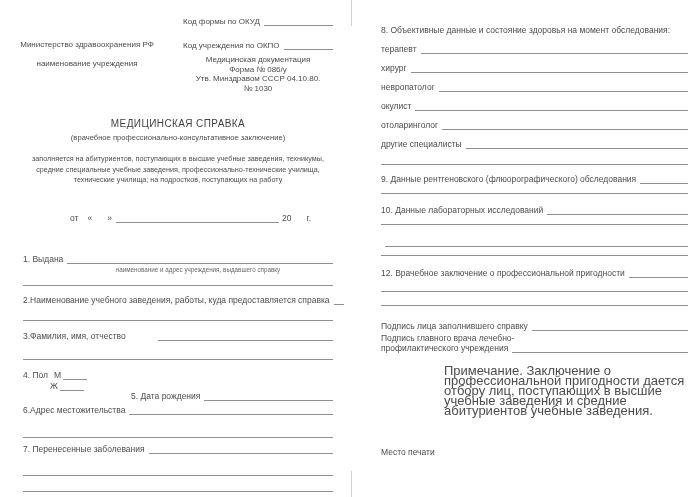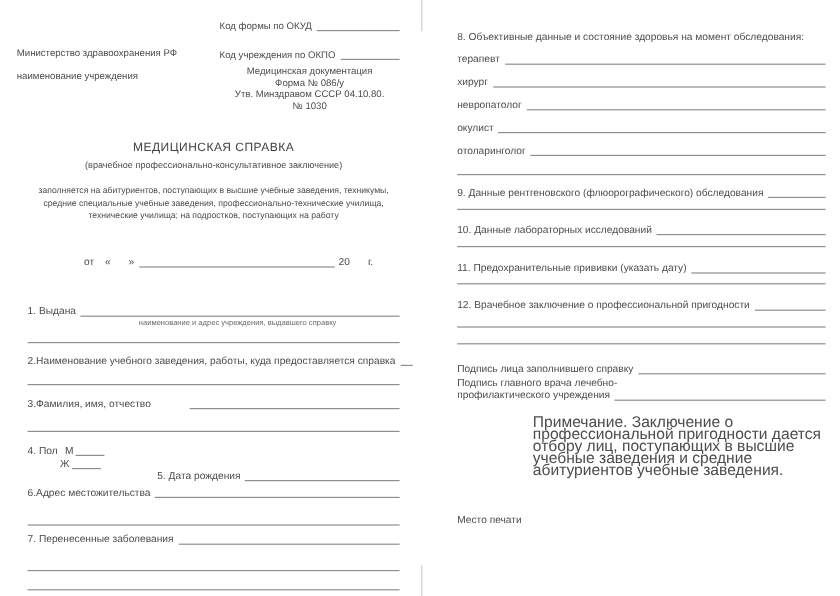--- a/index.html
+++ b/index.html
@@ -10,21 +10,21 @@
   .page{position:absolute;top:0;height:497px;box-sizing:border-box;}
   .page-left{left:0;width:350px;padding:16px 17px 0 23px;}
   .page-right{left:354px;width:350px;padding:25px 16px 0 27px;}
 
   .fold{position:absolute;left:351px;width:1px;background:#cfcfcf;}
   .fold-top{top:0;height:26px;}
   .fold-bottom{top:471px;height:26px;}
 
   
   .hdr{display:flex;justify-content:space-between;font-size:8px;line-height:9px;}
-  .hdr-left{width:146px;margin-left:-9px;text-align:left;padding-top:24px;}
+  .hdr-left{width:146px;margin-left:-9px;text-align:center;padding-top:24px;}
   .hdr-left .sub{margin-top:10px;}
   .hdr-right{width:150px;}
   .hdr-row{display:flex;align-items:flex-end;white-space:nowrap;}
   .hdr-row + .hdr-row{margin-top:14px;}
   .doc-block{margin-top:5px;text-align:center;line-height:9.5px;}
 
   .title{margin-top:25px;text-align:center;font-size:10px;letter-spacing:.4px;color:#424242;}
   .subtitle{margin-top:4px;text-align:center;font-size:7.6px;}
   .intro{margin-top:12px;text-align:center;font-size:7.2px;line-height:10.5px;}
 
@@ -194,36 +194,39 @@
     <span class="fill"></span>
   </div>
   <div class="row spec">
     <span class="lbl">окулист</span>
     <span class="fill"></span>
   </div>
   <div class="row spec">
     <span class="lbl">отоларинголог</span>
     <span class="fill"></span>
   </div>
+  <div class="row spec">
+    <span class="lbl">другие специалисты</span>
+    <span class="fill"></span>
+  </div>
   <div class="rule rr0"></div>
 
   <div class="row it9">
     <span class="lbl">9. Данные рентгеновского (флюорографического) обследования</span>
     <span class="fill"></span>
   </div>
   <div class="rule rr1"></div>
 
   <div class="row it10">
     <span class="lbl">10. Данные лабораторных исследований</span>
     <span class="fill"></span>
   </div>
   <div class="rule rr2"></div>
 
   <div class="row it11">
-    <span class="lbl">11. Предохранительные прививки (указать дату)</span>
     <span class="fill"></span>
   </div>
   <div class="rule rr3"></div>
 
   <div class="row it12">
     <span class="lbl">12. Врачебное заключение о профессиональной пригодности</span>
     <span class="fill"></span>
   </div>
   <div class="rule rr4"></div>
   <div class="rule rr5"></div>

